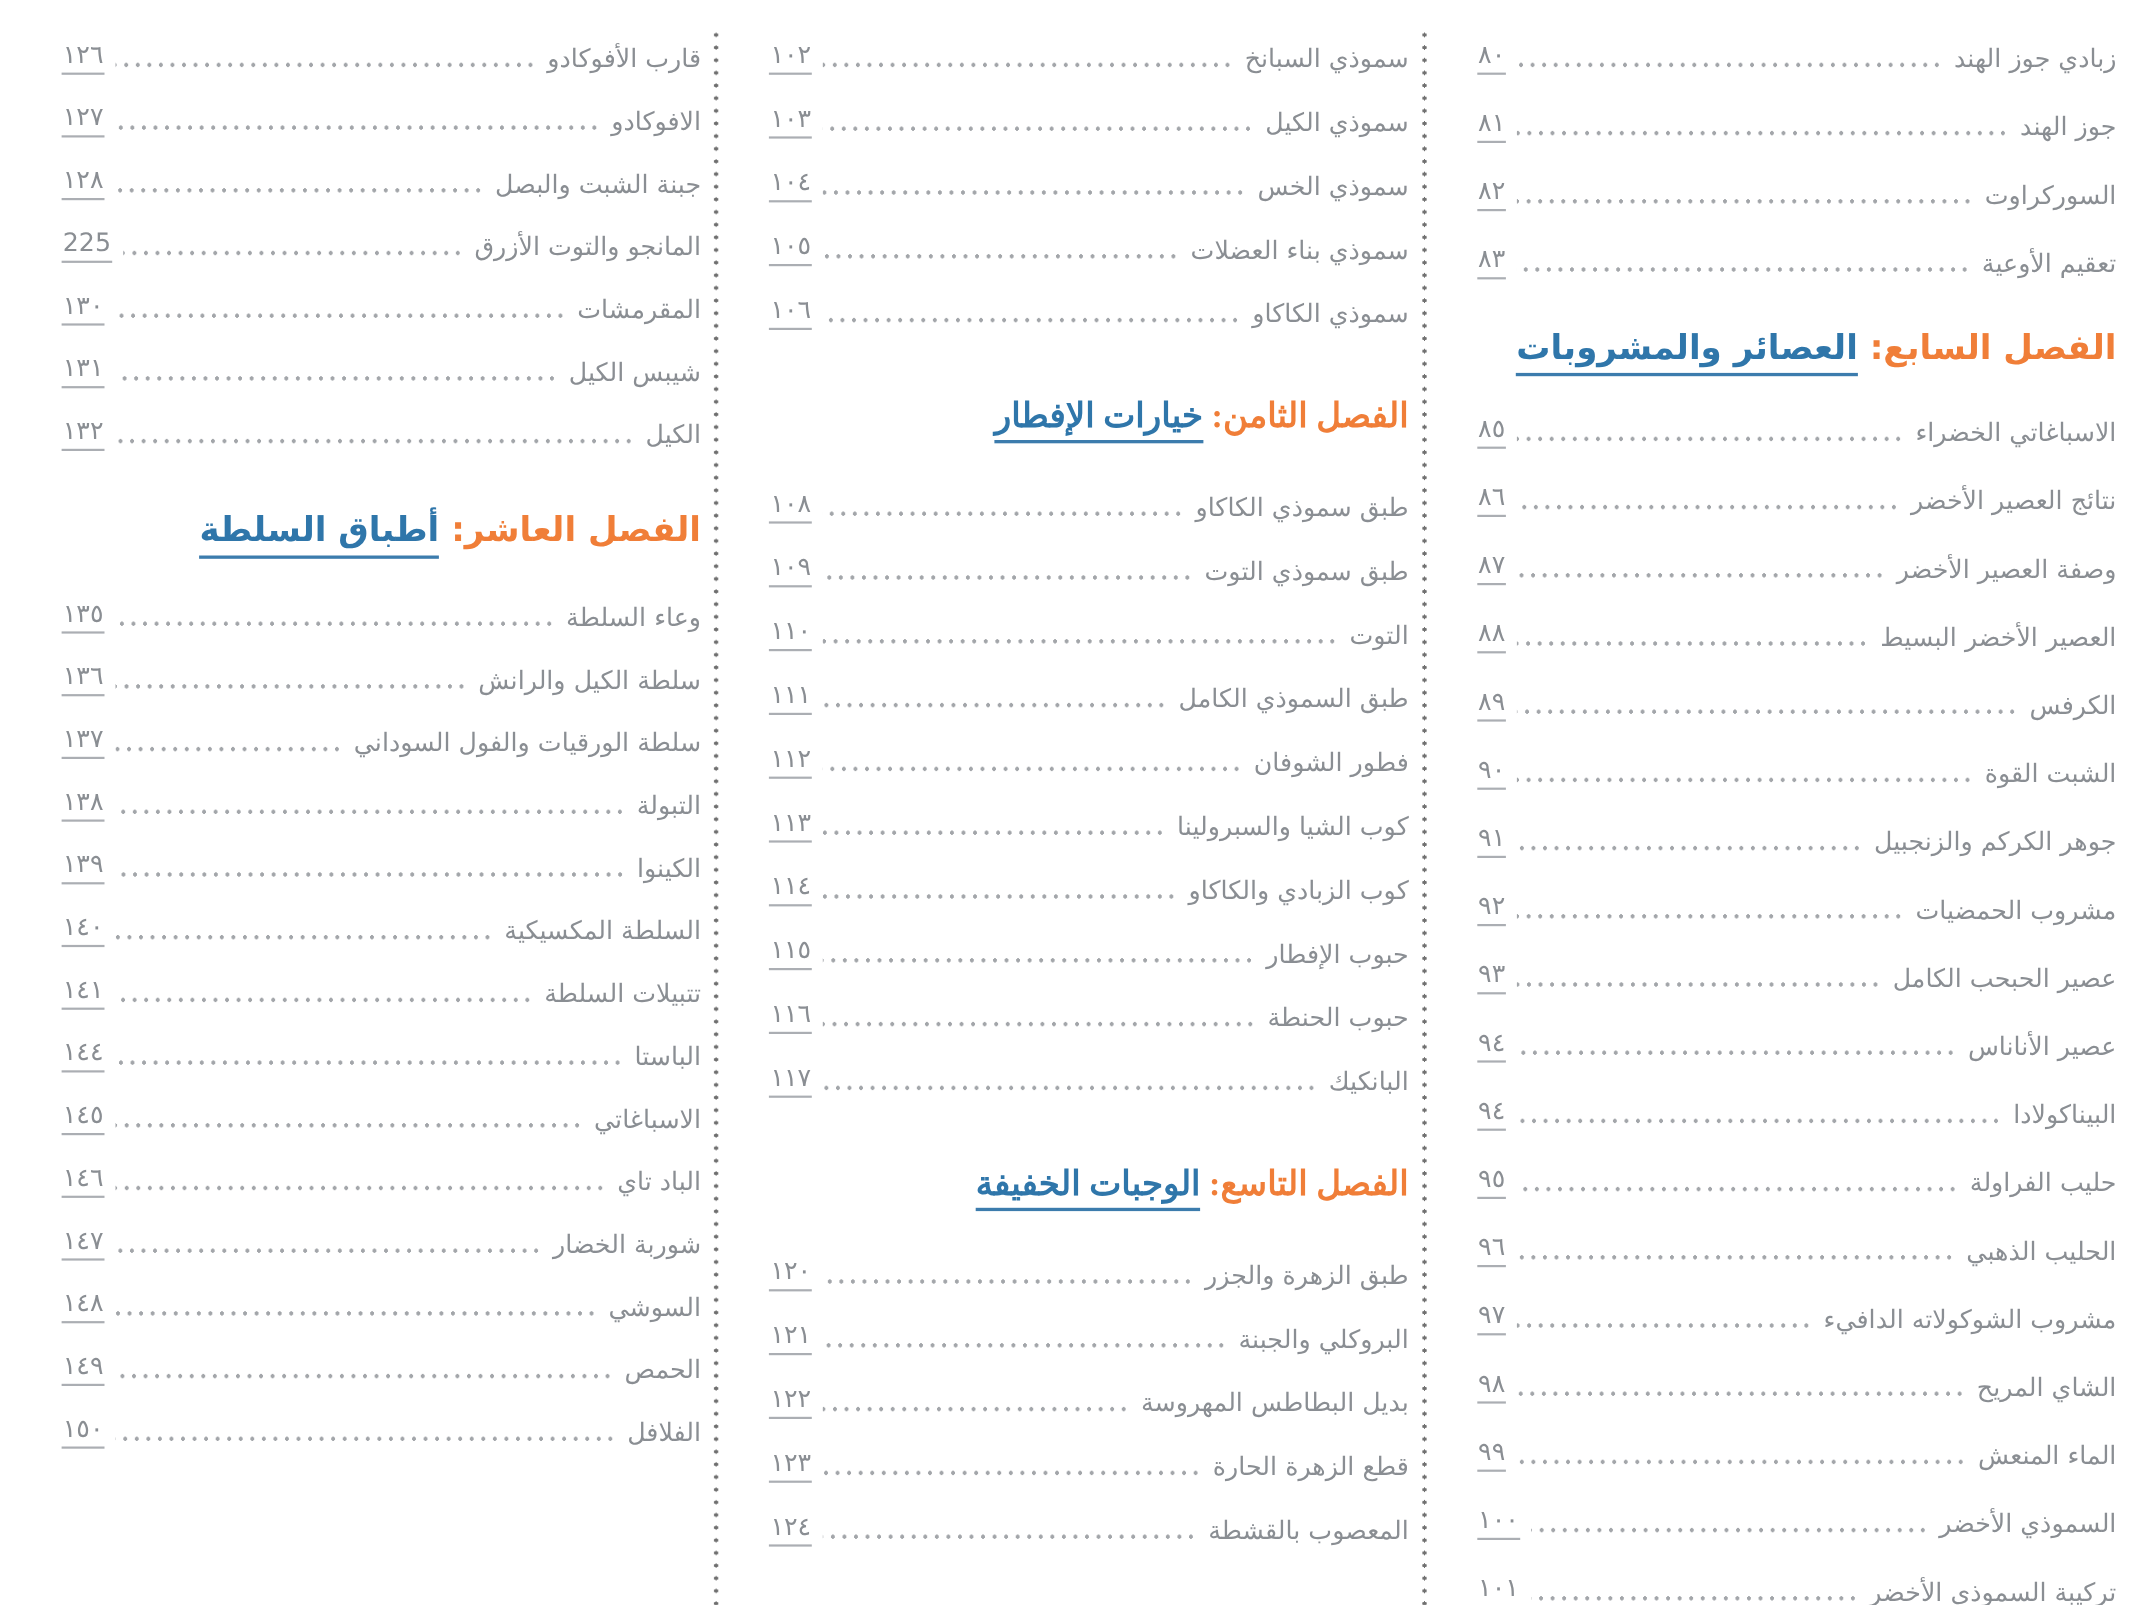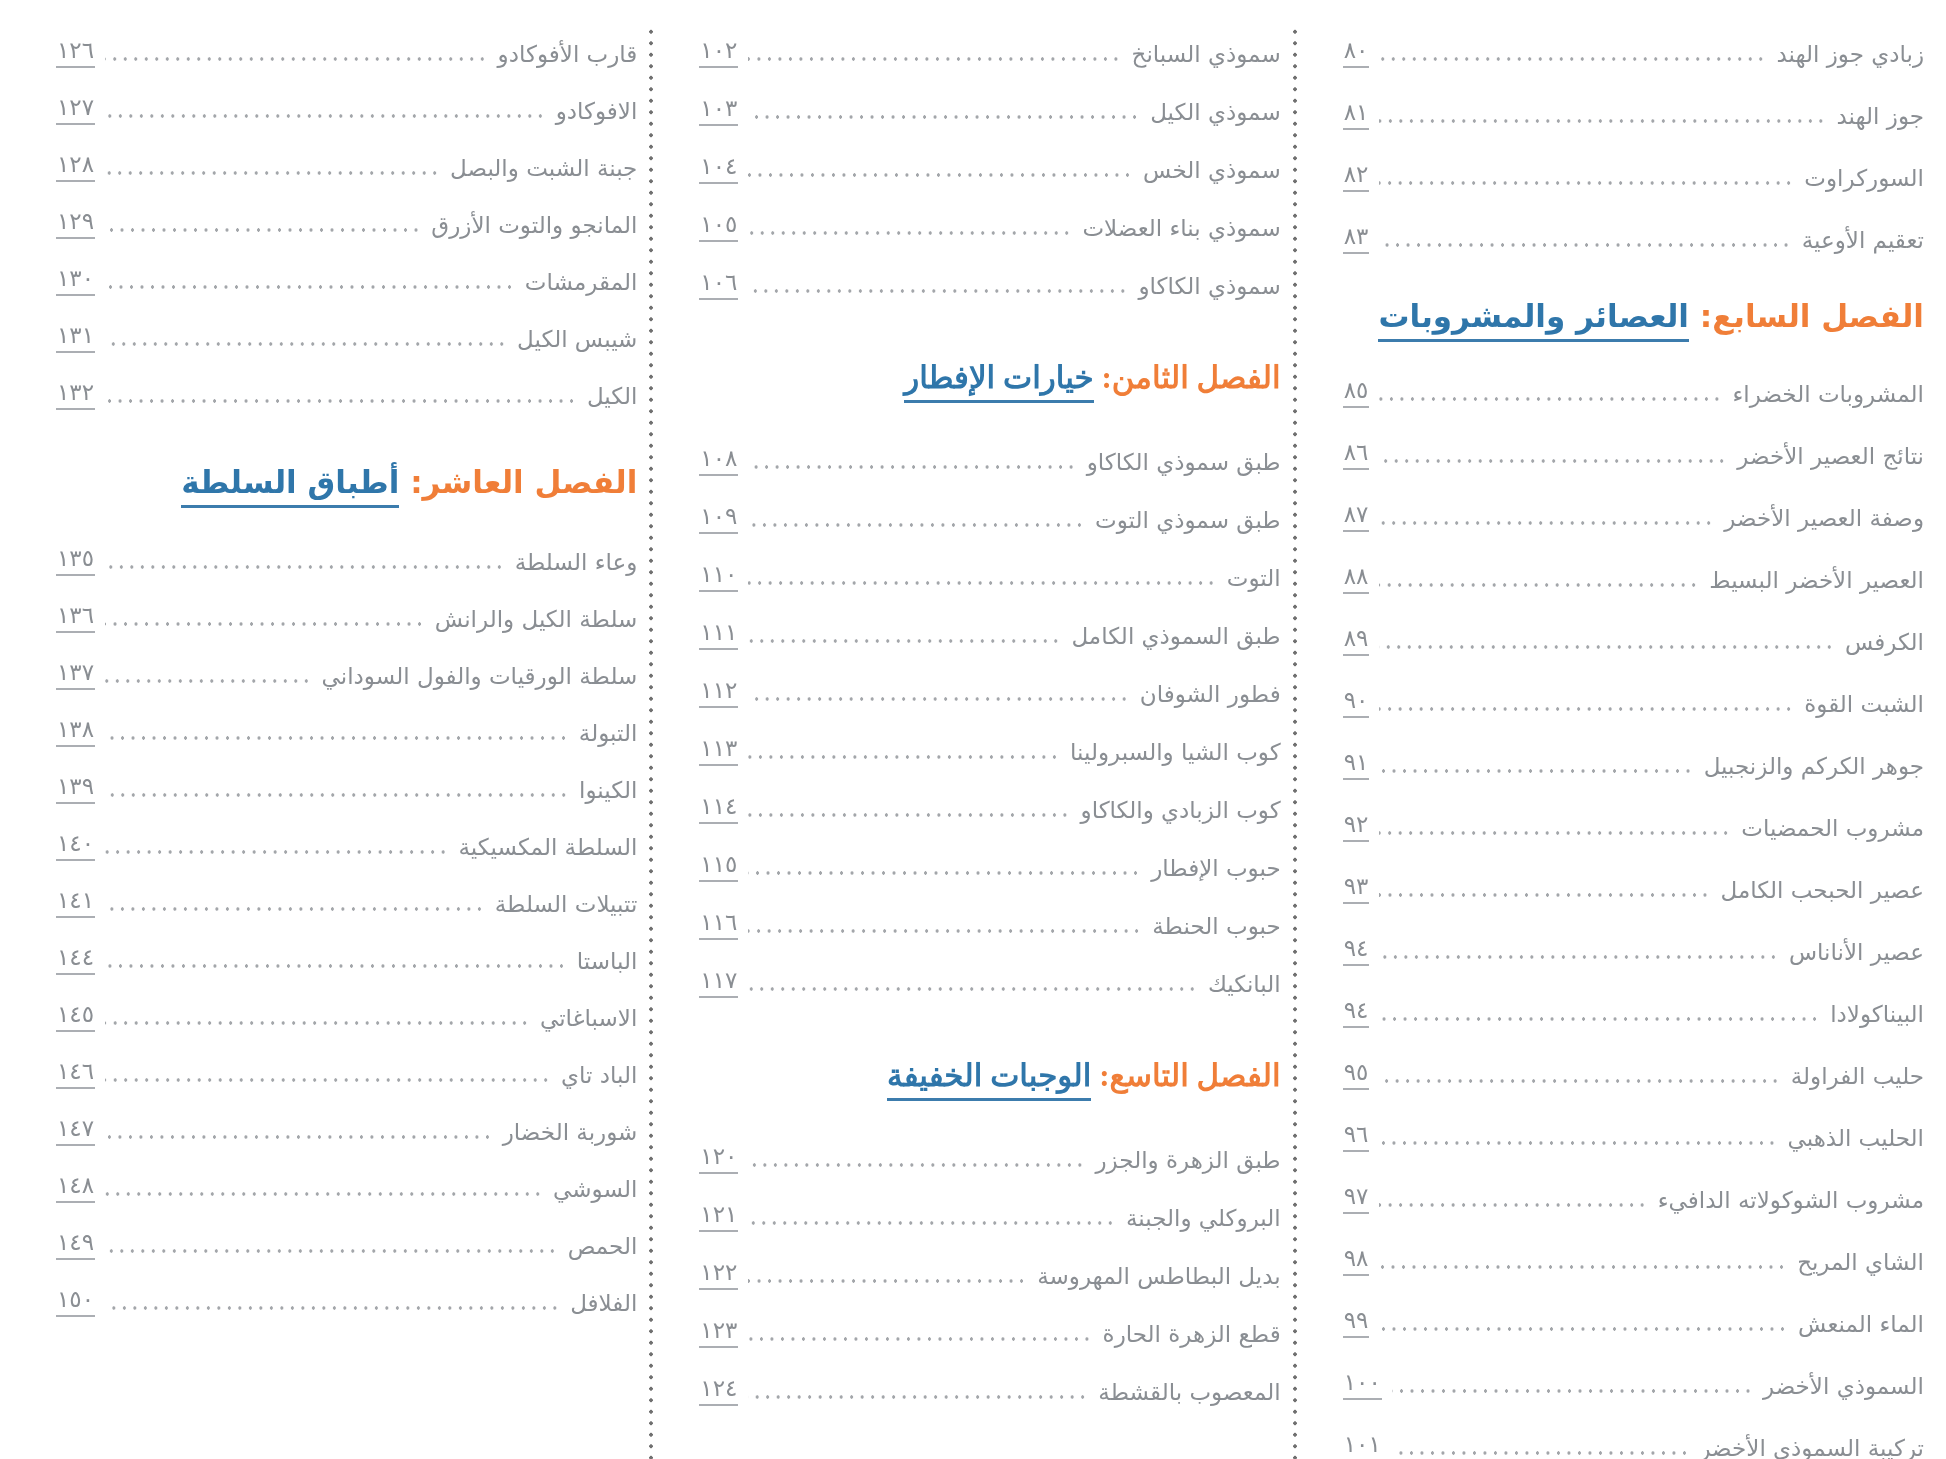--- a/index.html
+++ b/index.html
@@ -71,21 +71,21 @@
         </div>
         <div class="entry">
           <span class="title">تعقيم الأوعية</span>
           <span class="leader"></span>
           <span class="num">٨٣</span>
         </div>
       </div>
       <div class="heading"><span class="ch-label">الفصل السابع:</span> <span class="ch-title">العصائر والمشروبات</span></div>
       <div class="entries">
         <div class="entry">
-          <span class="title">المشروبات الخضراء</span>
+          <span class="title">الاسباغاتي الخضراء</span>
           <span class="leader"></span>
           <span class="num">٨٥</span>
         </div>
         <div class="entry">
           <span class="title">نتائج العصير الأخضر</span>
           <span class="leader"></span>
           <span class="num">٨٦</span>
         </div>
         <div class="entry">
           <span class="title">وصفة العصير الأخضر</span>
@@ -294,21 +294,21 @@
           <span class="num">١٢٧</span>
         </div>
         <div class="entry">
           <span class="title">جبنة الشبت والبصل</span>
           <span class="leader"></span>
           <span class="num">١٢٨</span>
         </div>
         <div class="entry">
           <span class="title">المانجو والتوت الأزرق</span>
           <span class="leader"></span>
-          <span class="num">١٢٩</span>
+          <span class="num">225</span>
         </div>
         <div class="entry">
           <span class="title">المقرمشات</span>
           <span class="leader"></span>
           <span class="num">١٣٠</span>
         </div>
         <div class="entry">
           <span class="title">شيبس الكيل</span>
           <span class="leader"></span>
           <span class="num">١٣١</span>

